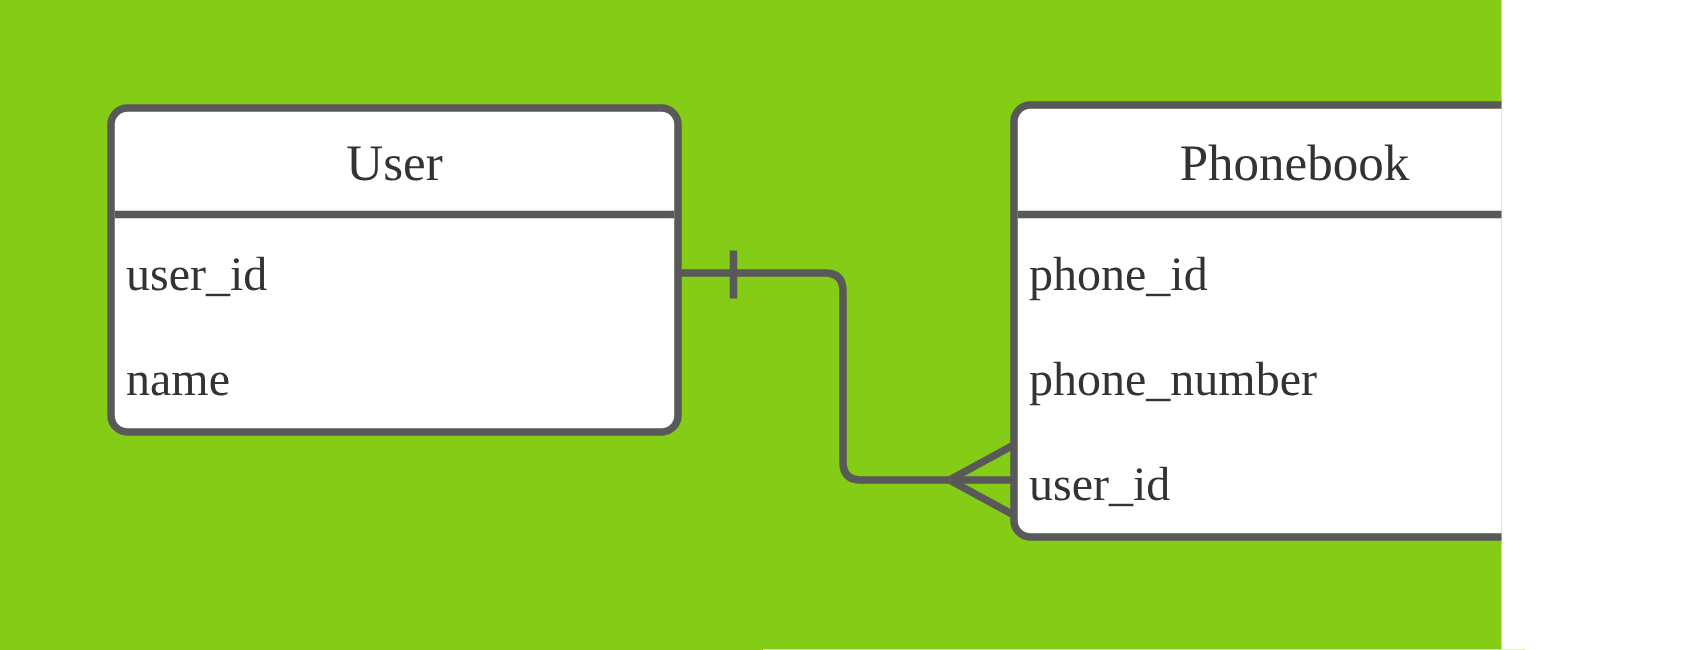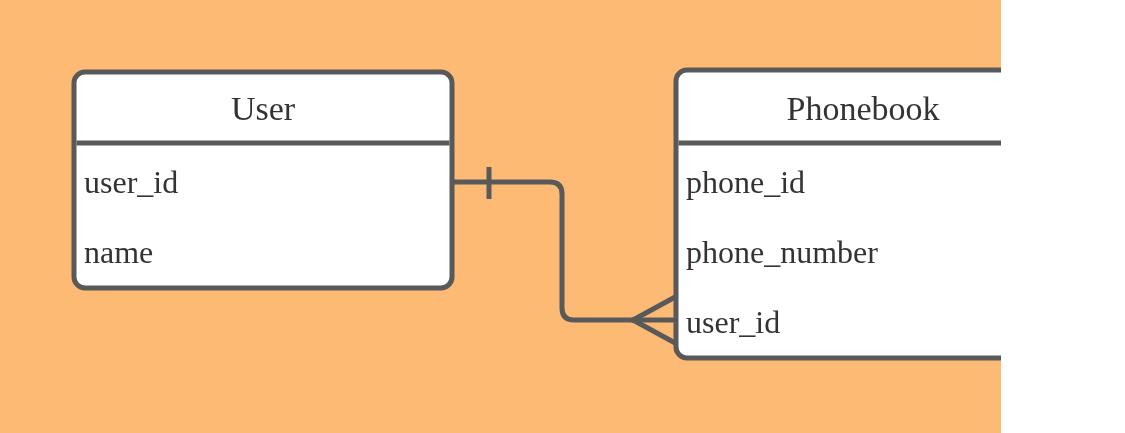--- a/index.html
+++ b/index.html
@@ -8,21 +8,21 @@
     padding: 0;
     background: #ffffff;
   }
   body {
     font-family: "Liberation Serif", "DejaVu Serif", serif;
   }
   #canvas {
     position: relative;
     width: 1001px;
     height: 433px;
-    background: #fdba74;
+    background: #84cc16;
     overflow: hidden;
   }
   #diagram-svg {
     position: absolute;
     top: 0;
     left: 0;
     width: 1125px;
     height: 433px;
   }
   .entity-title {

